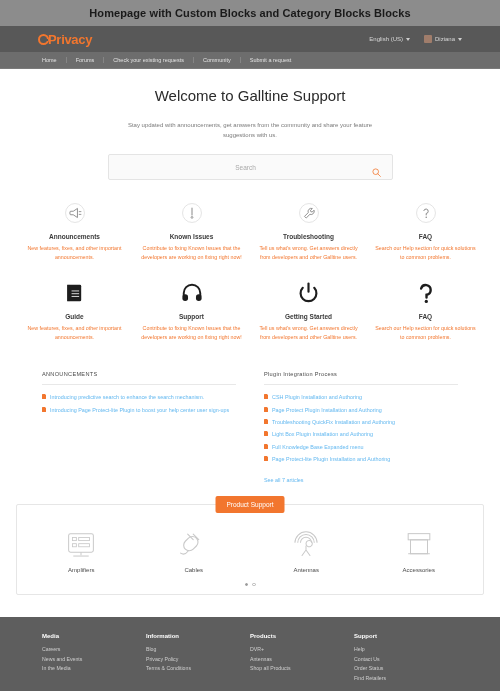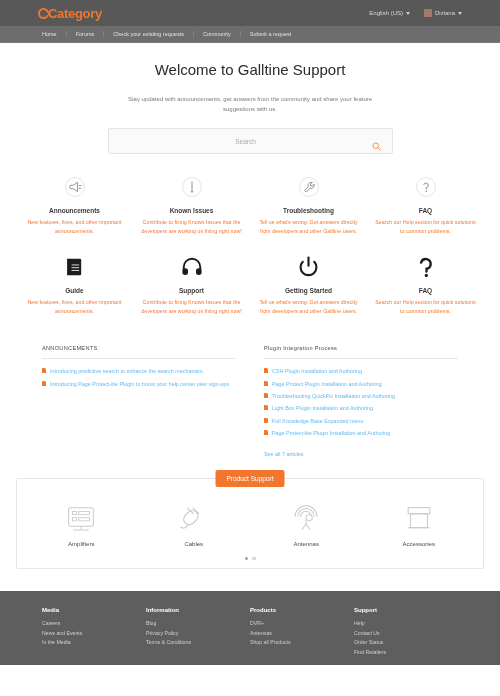--- a/index.html
+++ b/index.html
@@ -181,25 +181,28 @@
   }
   .f-link {
     font-size: 5.2px; color: #cfcfcf; line-height: 1.85;
   }
 </style>
 </head>
 <body>
 
 <div class="page">
 
+  <div class="title-strip">
+    <span class="t">Homepage with Custom Blocks and Category Blocks Blocks</span>
+  </div>
 
   <div class="site-header">
     <div class="logo">
       <span class="logo-mark"></span>
-      <span class="logo-text">Category</span>
+      <span class="logo-text">Privacy</span>
     </div>
     <div class="header-right">
       <div class="hdr-item">
         <span>English (US)</span>
         <span class="caret"></span>
       </div>
       <div class="hdr-item">
         <span class="avatar"></span>
         <span>Diziana</span>
         <span class="caret"></span>

